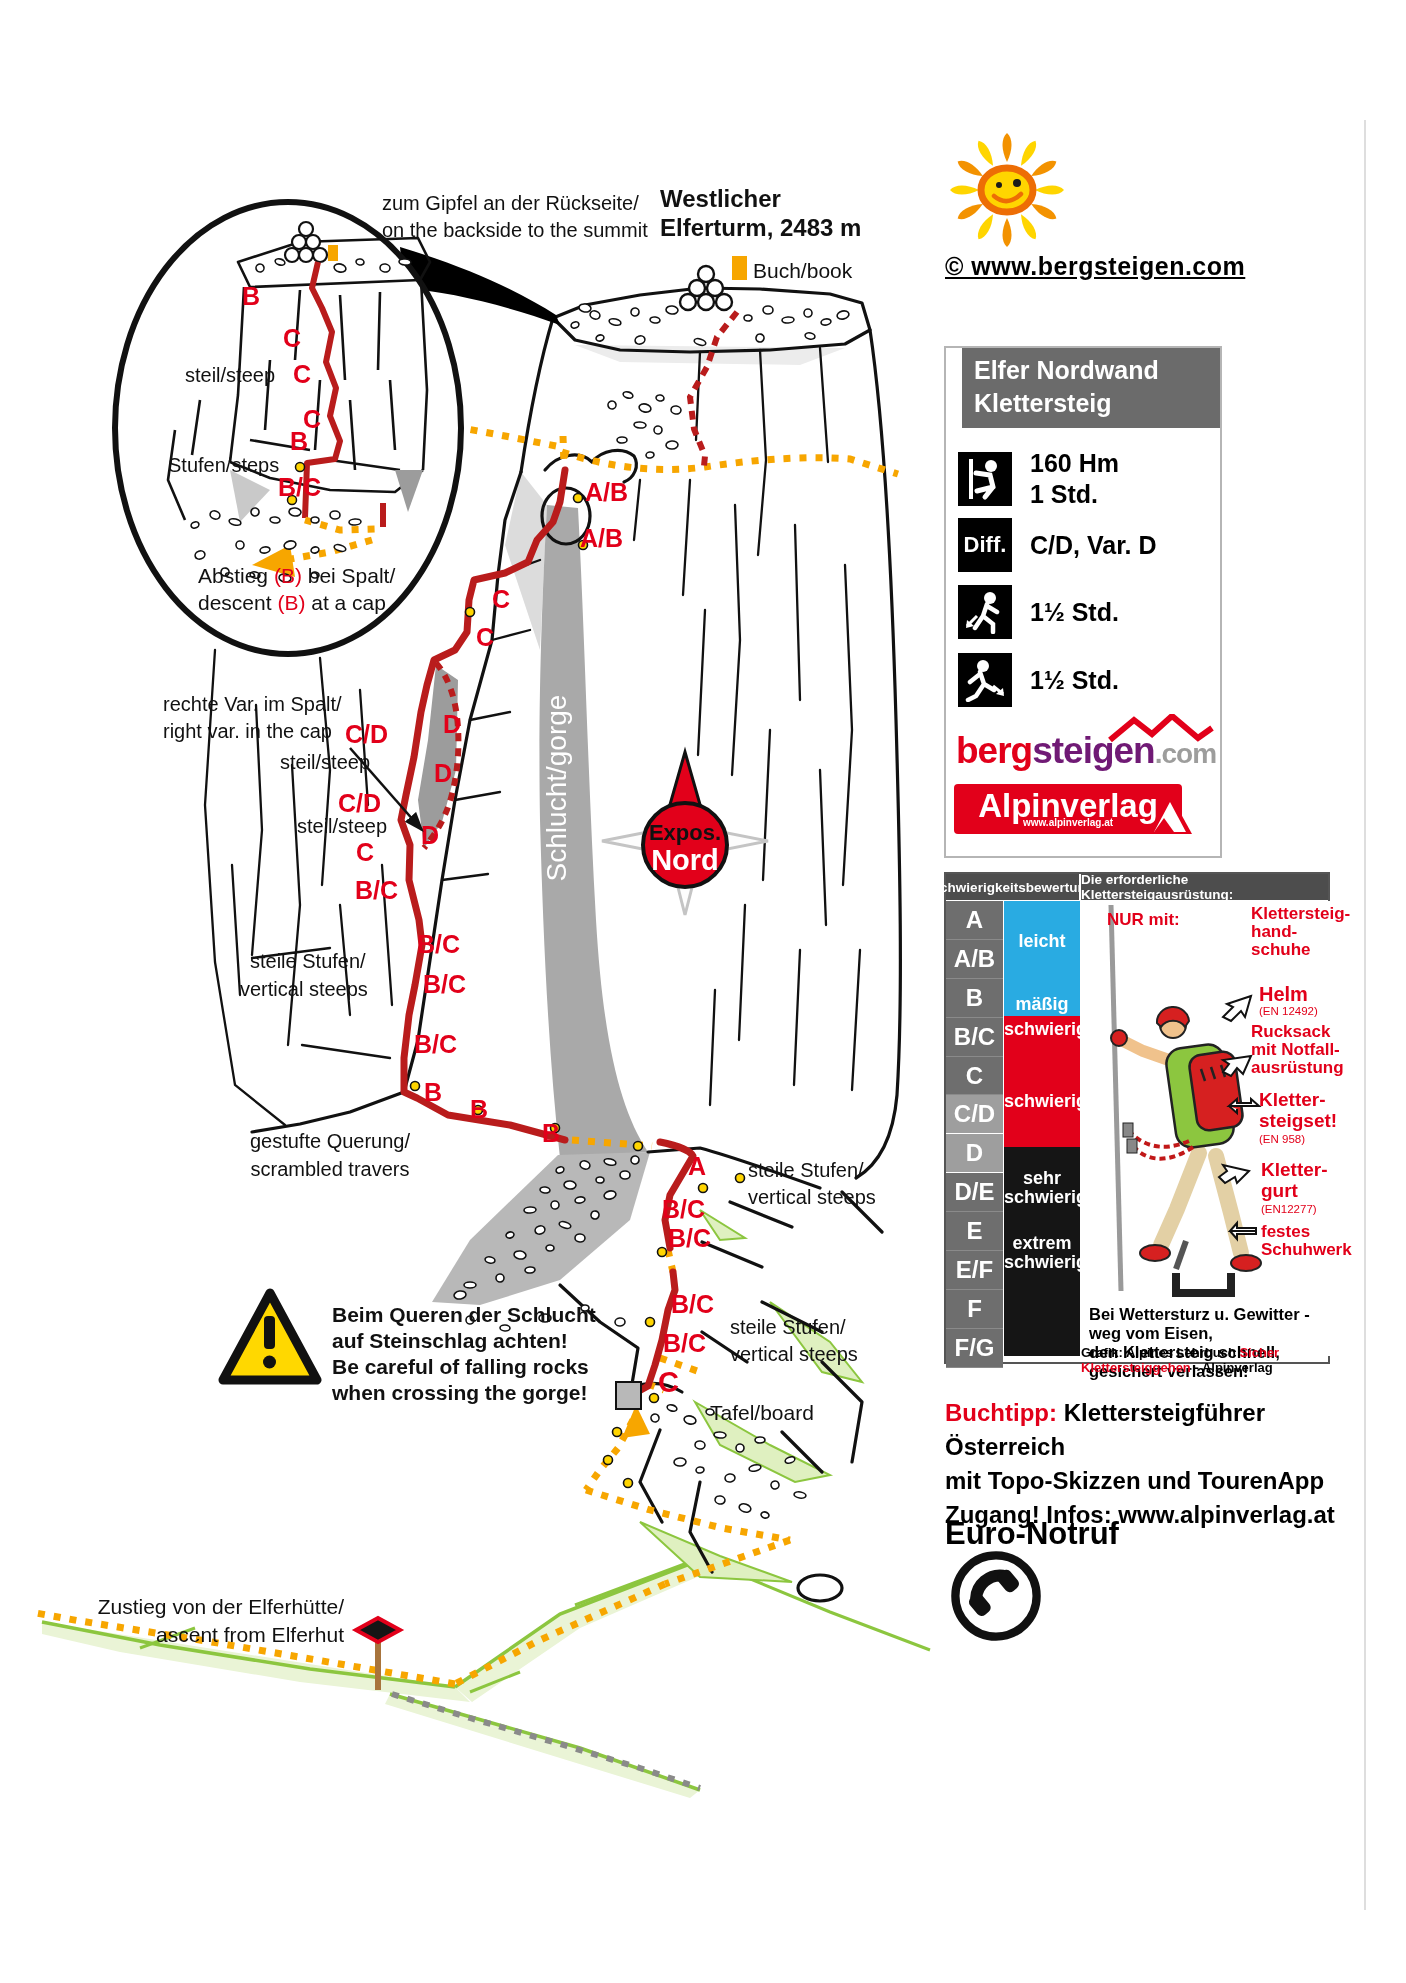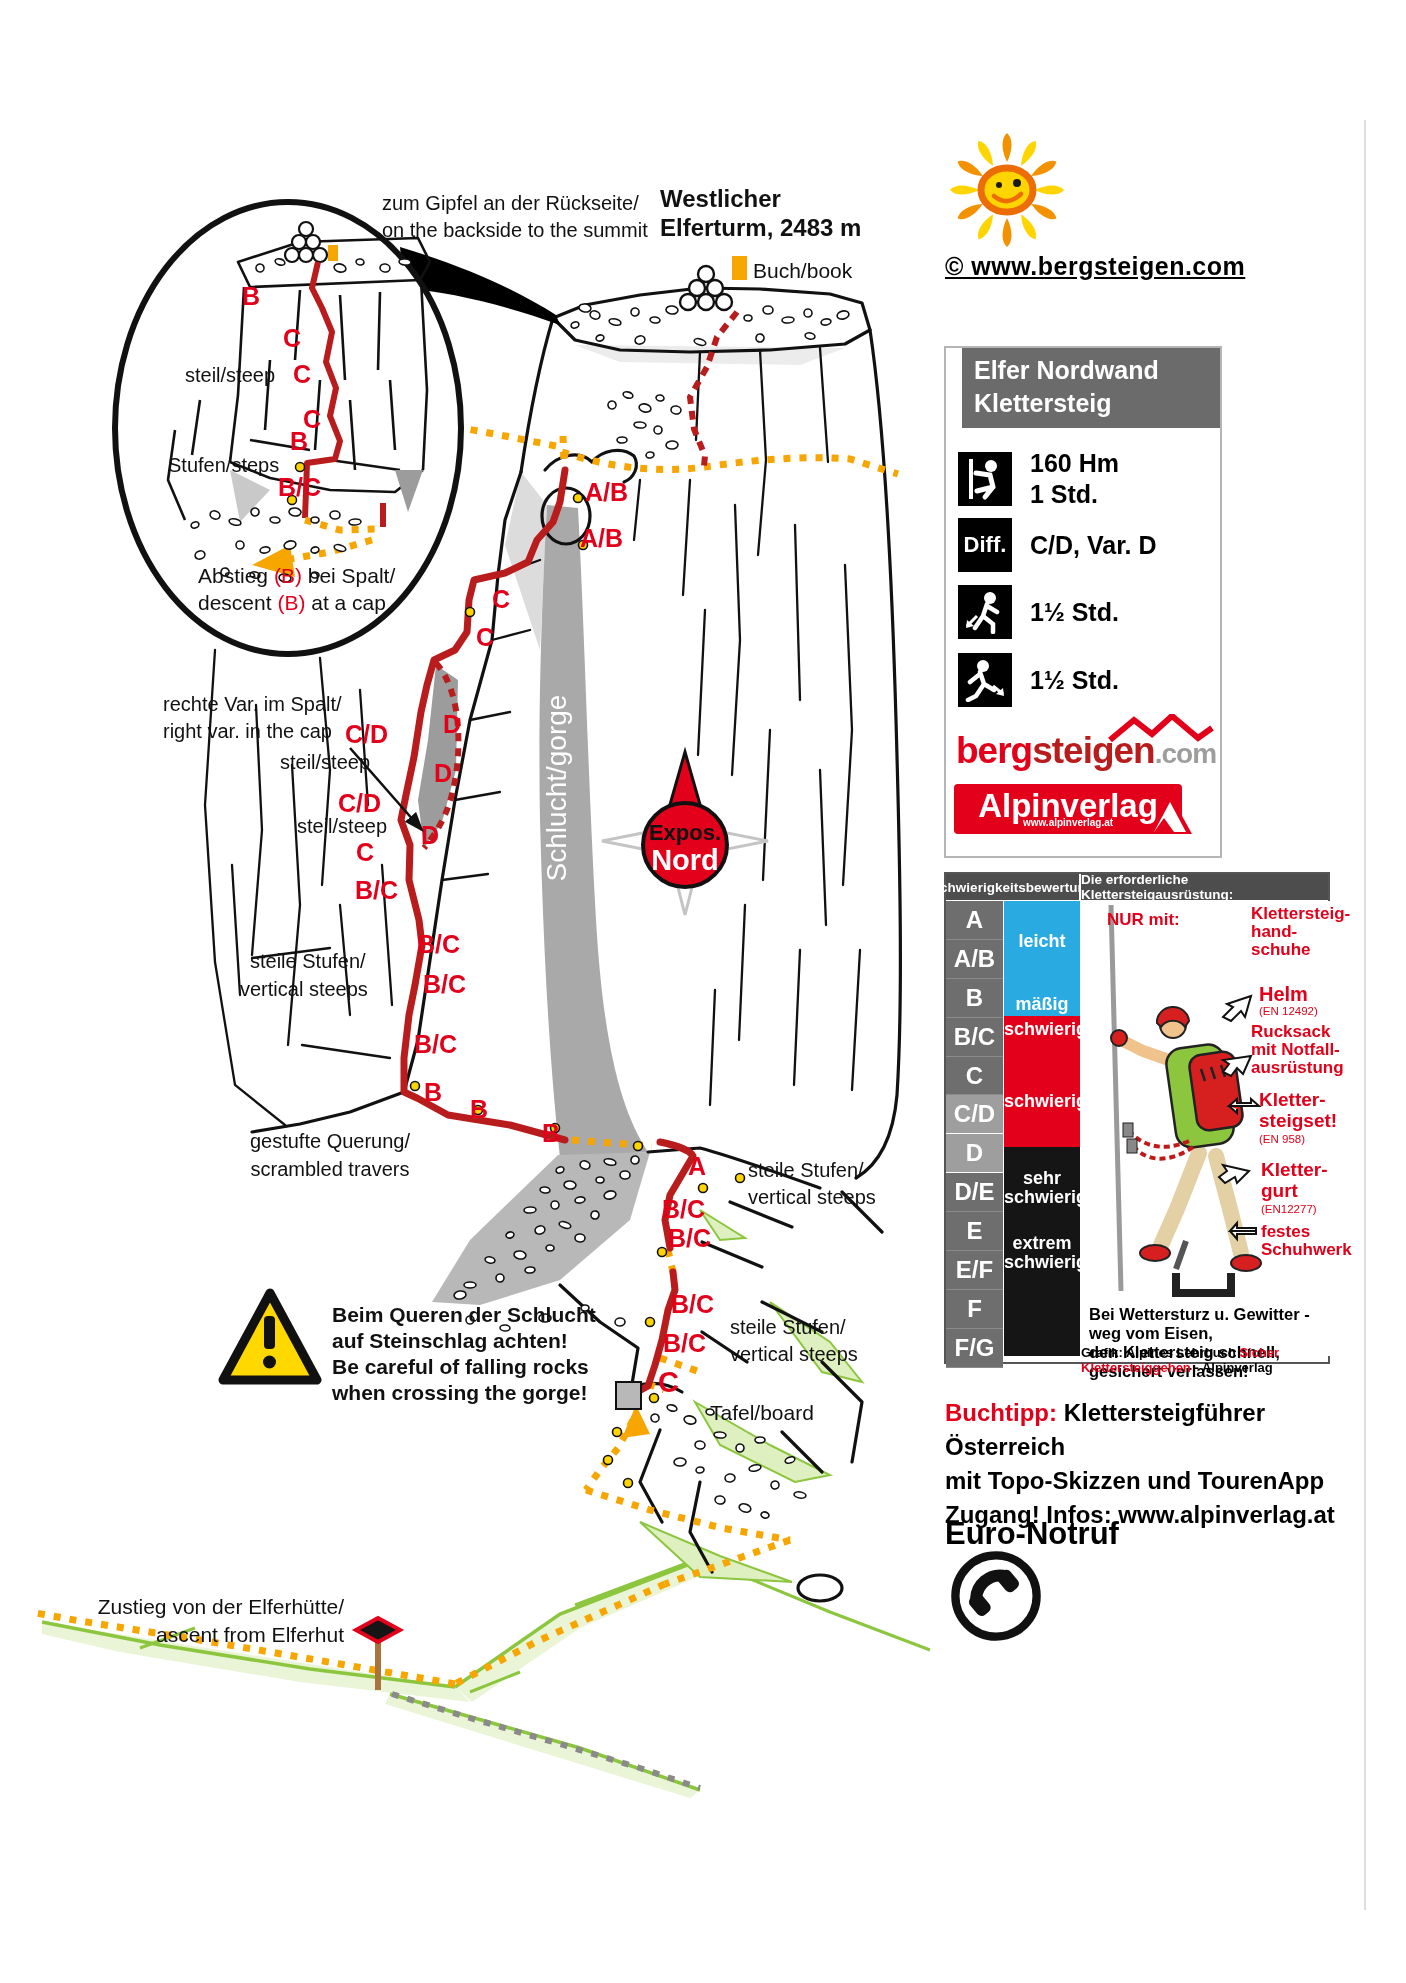--- a/index.html
+++ b/index.html
@@ -10,21 +10,21 @@
   
   .copyright{left:945px;top:252px;font-size:25px;font-weight:bold;color:#000000;letter-spacing:.5px;text-decoration:underline;}
   .edge-line{left:1364px;top:120px;width:2px;height:1790px;background:#dedede;}
   .infobox{left:944px;top:346px;width:278px;height:512px;border:2px solid #b5b5b5;background:#fff;box-sizing:border-box;padding-left:16px;}
   .infobox .title{background:#6b6b6b;color:#fff;font-weight:bold;font-size:25px;line-height:33px;padding:6px 0 8px 12px;}
   .statrow{position:absolute;left:12px;display:flex;align-items:center;}
   .staticon{width:54px;height:54px;background:#000;color:#fff;display:flex;align-items:center;justify-content:center;flex:0 0 54px;}
   .stattext{margin-left:18px;font-size:25px;font-weight:bold;color:#000;line-height:31px;}
   .difflabel{font-size:22px;font-weight:bold;}
   .bs-logo{position:absolute;left:10px;top:382px;font-size:37px;font-weight:bold;letter-spacing:-1px;}
-  .bs-red{color:#e2001a;} .bs-black{color:#b91c1c;} .bs-gray{color:#9d9d9c;font-size:28px;}
+  .bs-red{color:#e2001a;} .bs-black{color:#701a75;} .bs-gray{color:#9d9d9c;font-size:28px;}
   .av-logo{position:absolute;left:8px;top:436px;width:228px;height:50px;background:#e2001a;border-radius:4px;
            color:#fff;text-align:center;font-weight:bold;font-size:33px;line-height:44px;}
   .av-url{display:block;font-size:10px;line-height:2px;margin-top:-6px;font-weight:bold;color:#fff;}
   .av-peak{position:absolute;right:-14px;top:4px;}
   
   .dtable{left:944px;top:872px;width:386px;height:492px;border:2px solid #555;background:#fff;box-sizing:border-box;}
   .dhead{position:absolute;top:0;height:26px;background:#4d4d4d;color:#fff;font-weight:bold;display:flex;align-items:center;justify-content:center;}
   .gradecol{position:absolute;left:0;top:27px;width:57px;}
   .gr{height:37.9px;display:flex;align-items:center;justify-content:center;color:#fff;font-weight:bold;font-size:24px;background:#6e6e6e;border-bottom:1px solid #8a8a8a;}
   .gr.hl{background:#9e9e9e;border-bottom:1px solid #fff;}

